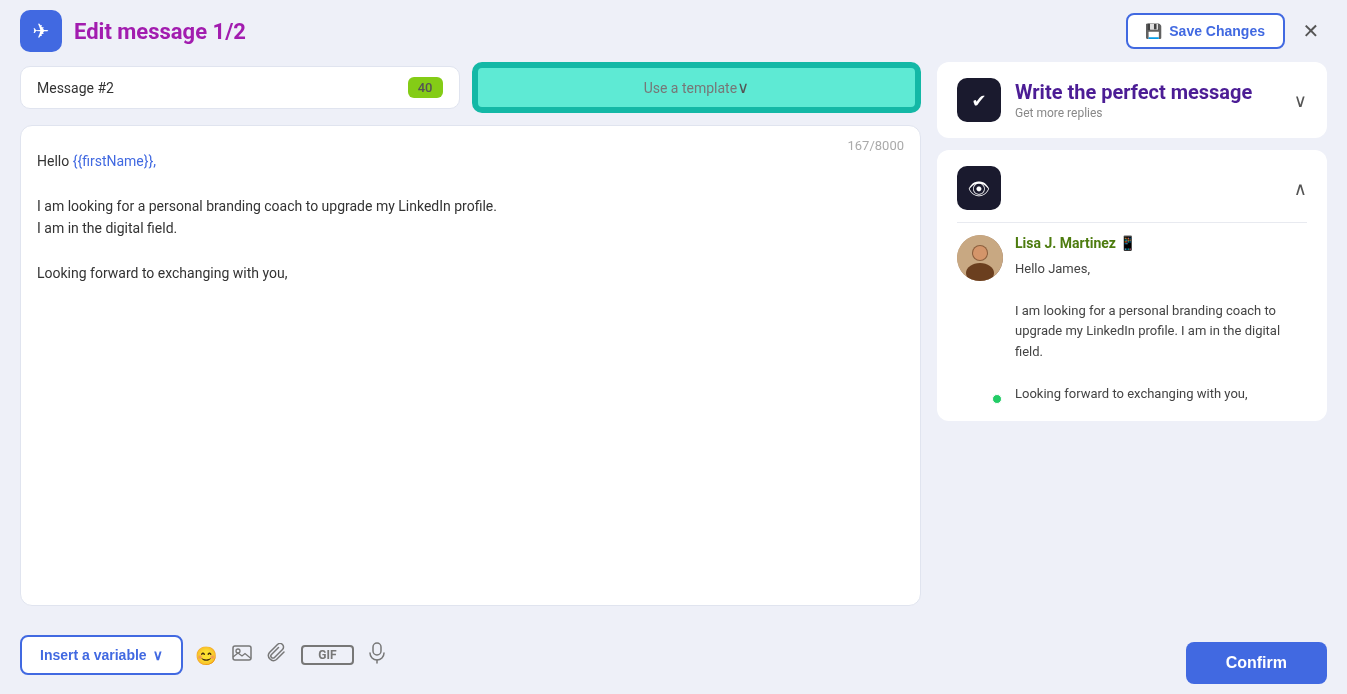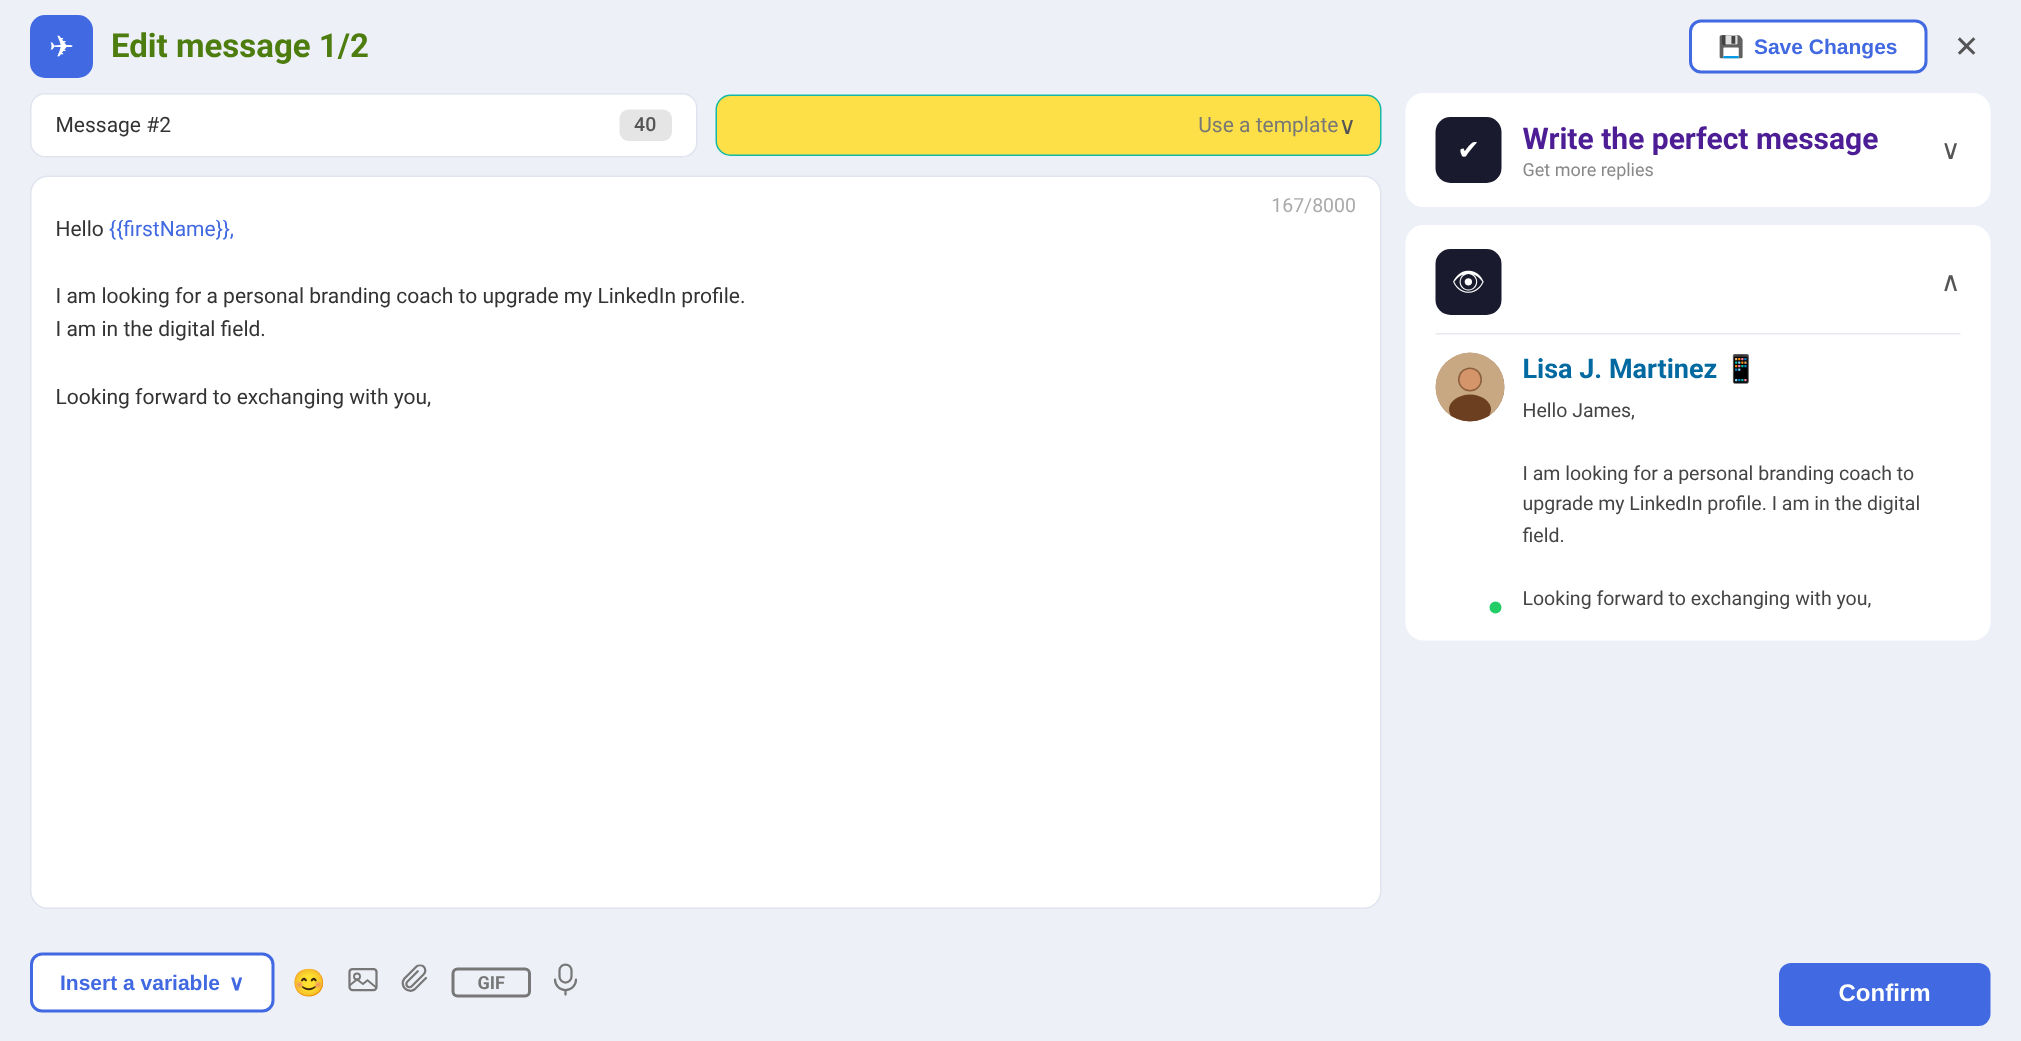--- a/index.html
+++ b/index.html
@@ -32,21 +32,21 @@
       border-radius: 10px;
       display: flex;
       align-items: center;
       justify-content: center;
       color: white;
       font-size: 20px;
     }
     .page-title {
       font-size: 22px;
       font-weight: 700;
-      color: #4d7c0f;
+      color: #a21caf;
     }
     .top-bar-right {
       display: flex;
       align-items: center;
       gap: 10px;
     }
     .save-changes-btn {
       display: flex;
       align-items: center;
       gap: 6px;
@@ -103,36 +103,36 @@
       padding: 10px 16px;
       display: flex;
       align-items: center;
       justify-content: space-between;
     }
     .message-label-text {
       font-size: 14px;
       color: #333;
     }
     .message-count-badge {
-      background: #e5e5e5;
+      background: #84cc16;
       border-radius: 6px;
       padding: 3px 10px;
       font-size: 13px;
       color: #555;
       font-weight: 500;
     }
     .template-dropdown {
       flex: 1;
-      background: #fde047;
-      border: 1px solid #14b8a6;
+      background: #5eead4;
+      border: 6px solid #14b8a6;
       border-radius: 10px;
       padding: 10px 16px;
       display: flex;
       align-items: center;
-      justify-content: flex-end;
+      justify-content: center;
       cursor: pointer;
     }
     .template-dropdown-text {
       font-size: 14px;
       color: #777;
     }
     .chevron-down {
       font-size: 16px;
       color: #555;
     }
@@ -297,23 +297,23 @@
       border-radius: 50%;
       position: absolute;
       bottom: 1px;
       right: 1px;
       border: 1.5px solid white;
     }
     .preview-message-area {
       flex: 1;
     }
     .preview-sender {
-      font-size: 18px;
+      font-size: 14px;
       font-weight: 700;
-      color: #0369a1;
+      color: #4d7c0f;
       margin-bottom: 8px;
     }
     .preview-text {
       font-size: 13px;
       color: #444;
       line-height: 1.6;
     }
   </style>
 </head>
 <body>

